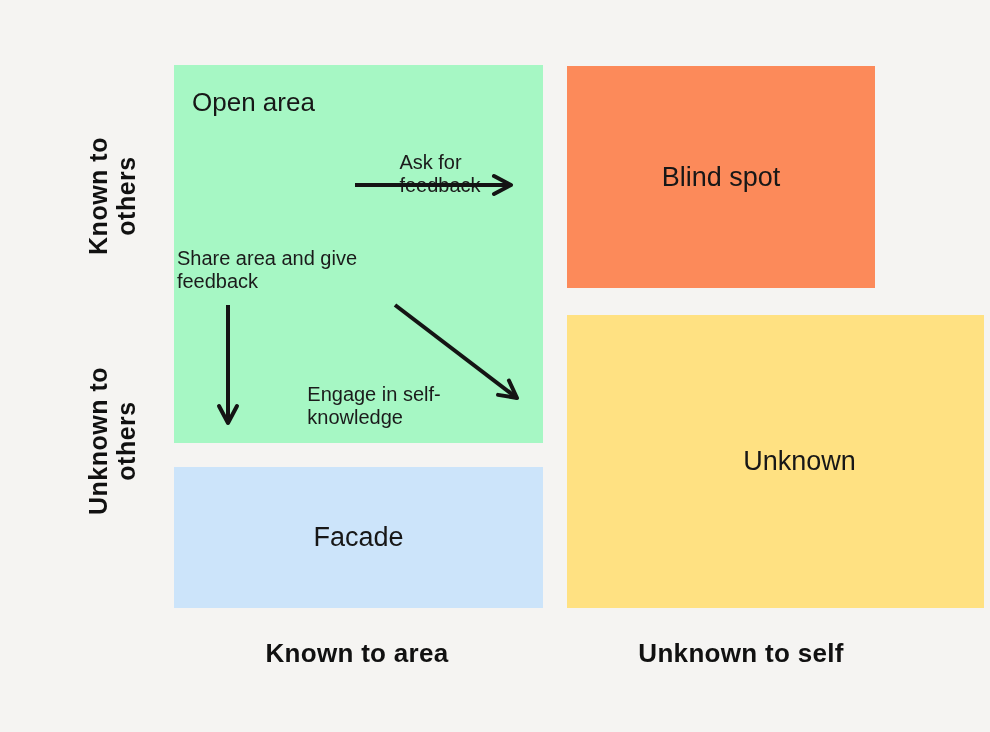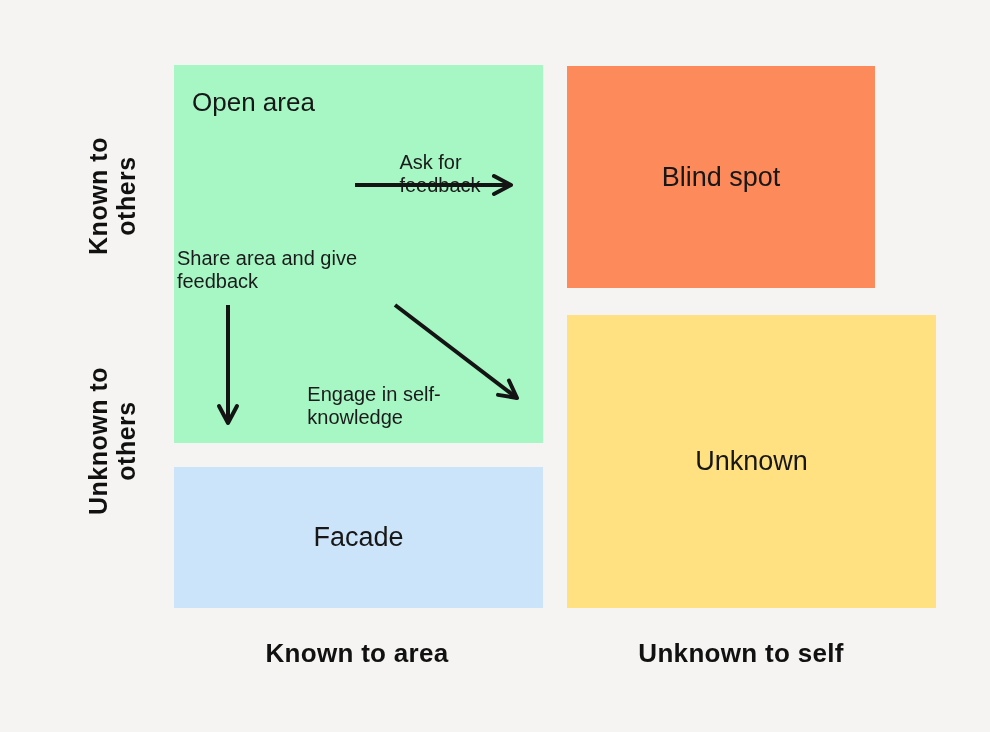--- a/index.html
+++ b/index.html
@@ -90,17 +90,17 @@
   </div>
 
   <div class="quadrant q-blind" style="background: rgb(252, 138, 90);">
     <div class="q-label">Blind spot</div>
   </div>
 
   <div class="quadrant q-facade" style="background: rgb(204, 228, 250);">
     <div class="q-label">Facade</div>
   </div>
 
-  <div class="quadrant q-unknown" style="background: rgb(255, 225, 130);">
+  <div class="quadrant q-unknown" style="background: rgb(255, 225, 130); padding-left: 48px;">
     <div class="q-label">Unknown</div>
   </div>
 
 </div>
 
 </body></html>

